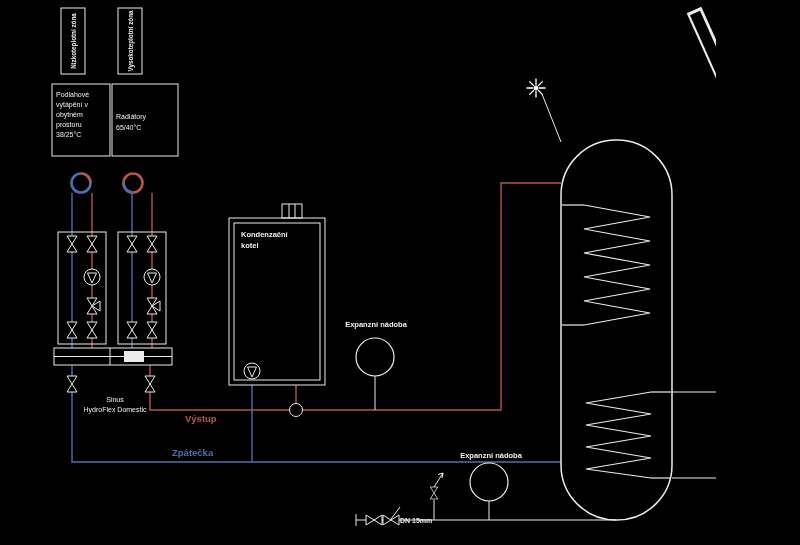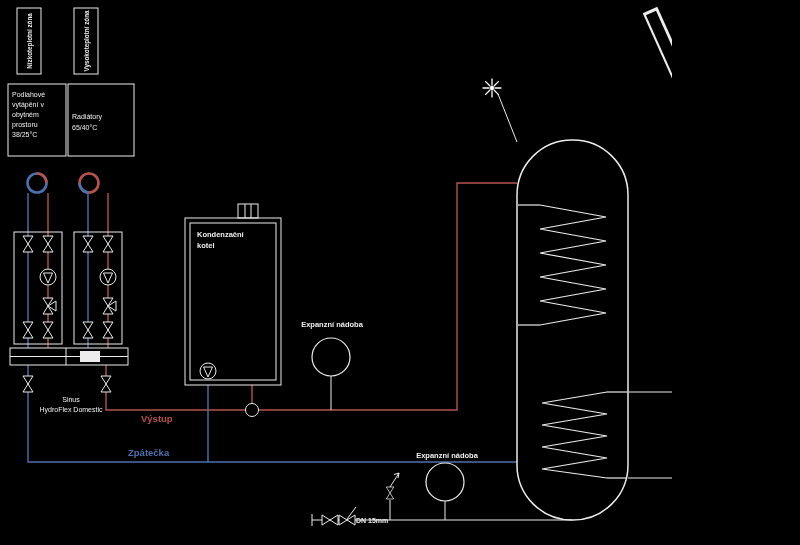--- a/index.html
+++ b/index.html
@@ -1,19 +1,19 @@
 <!DOCTYPE html>
 <html style="--background: #000000; --line: #ececec; --supply: #b5534c; --return: #4e6fae;"><head>
 <meta charset="utf-8">
 <style>
   :root{
     --background:#000000; --line:#ececec; --supply:#b5534c; --return:#4e6fae; --text:#f0f0f0;
   }
   html,body{margin:0;padding:0;background:var(--background);}
-  .stage{position:relative;width:672px;height:545px;background:var(--background);overflow:hidden;}
+  .stage{position:relative;width:672px;height:545px;background:var(--background);overflow:hidden;margin-left:44px;}
   svg{display:block;}
   text{fill:var(--text);font-family:"Liberation Sans","DejaVu Sans",sans-serif;}
   .t6b{font-size:6.3px;font-weight:700;}
   .t7{font-size:7px;}
   .t7b{font-size:7px;font-weight:700;}
   .t8{font-size:7.5px;font-weight:700;}
   .t9r{font-size:9.5px;font-weight:700;fill:var(--supply);}
   .t9b{font-size:9.5px;font-weight:700;fill:var(--return);}
   .box{fill:none;stroke:var(--line);stroke-width:1;}
   .w{fill:none;stroke:var(--line);stroke-width:1.2;}

